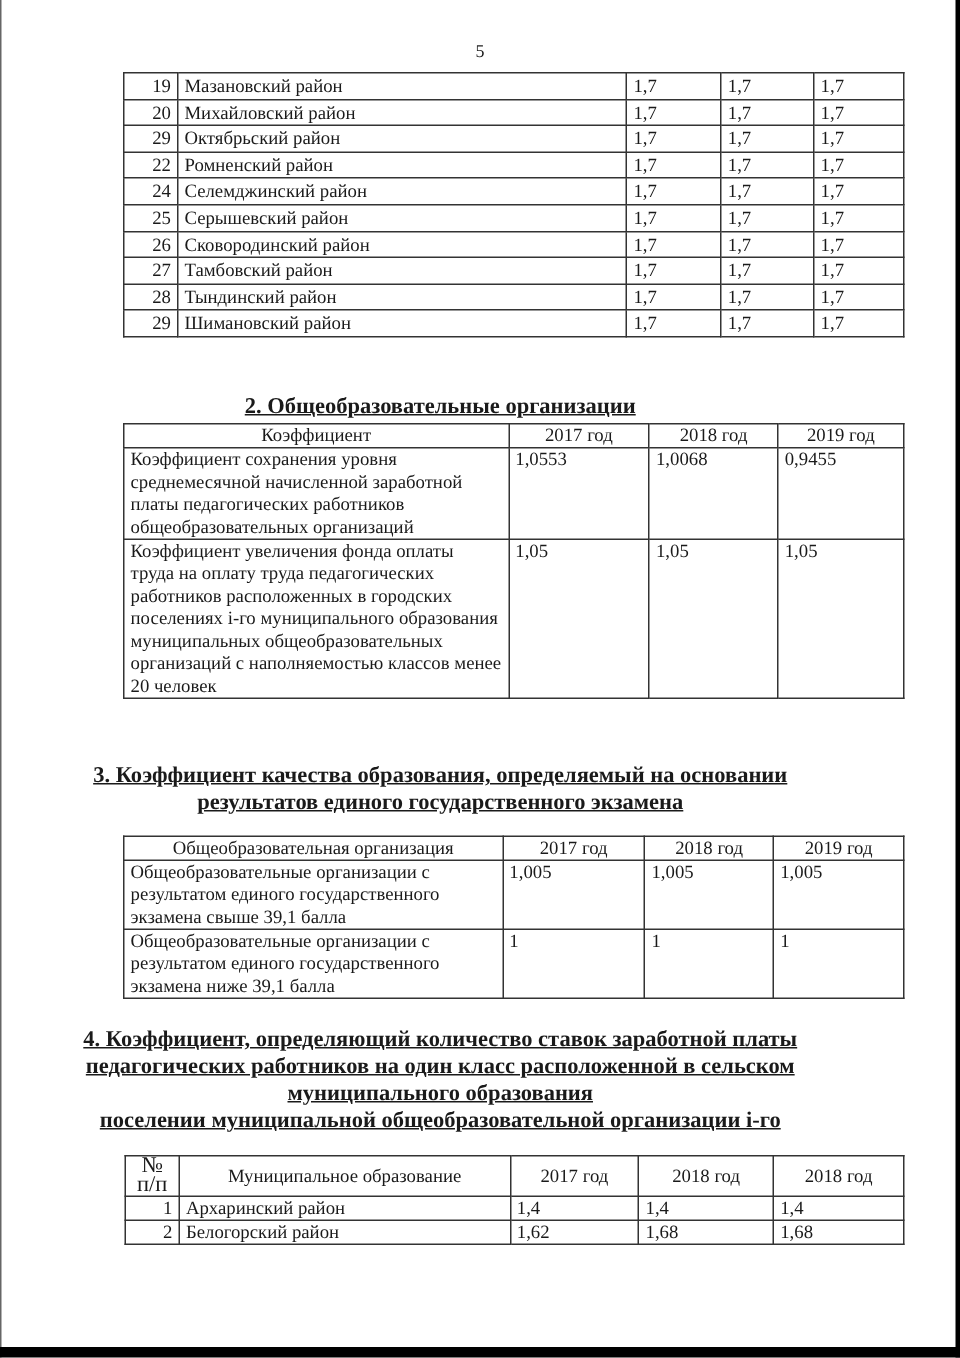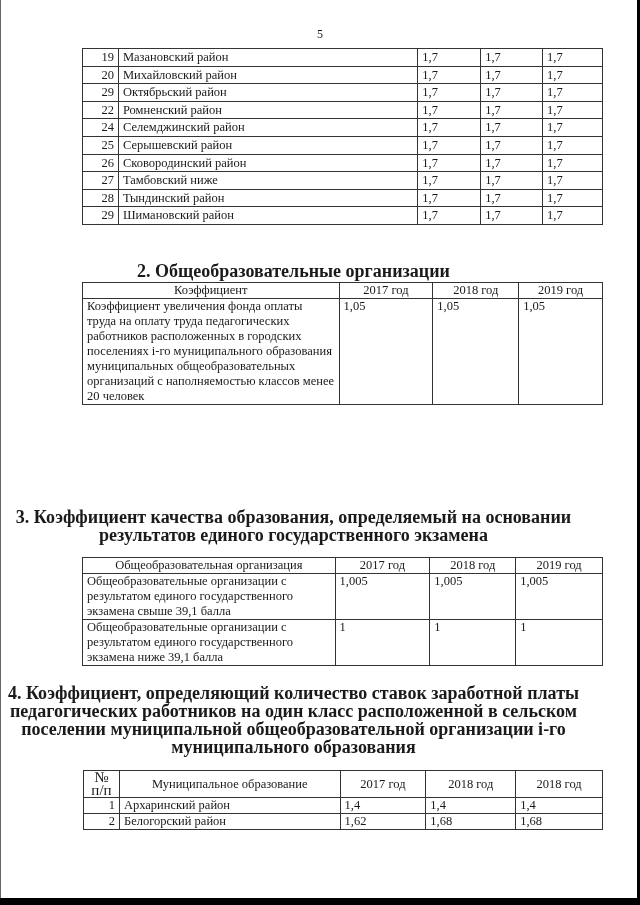--- a/index.html
+++ b/index.html
@@ -9,21 +9,21 @@
     font-family: "Liberation Serif", "DejaVu Serif", serif;
   }
   .edge-right { position: absolute; left: 637px; top: 0; width: 3px; height: 905px; background: #000; }
   .edge-bottom { position: absolute; left: 0; top: 898px; width: 640px; height: 7px; background: #000; }
   .edge-left { position: absolute; left: 0; top: 0; width: 1px; height: 905px; background: #666; }
   .page-num { position: absolute; left: 0; width: 640px; top: 27px; text-align: center; font-size: 12px; }
   table { position: absolute; border-collapse: collapse; font-size: 12.5px; line-height: 15px; }
   td, th { border: 1px solid #333; padding: 0 4px; vertical-align: top; font-weight: normal; text-align: left; }
   th { text-align: center; }
   td.num { text-align: right; }
-  .h2 { position: absolute; left: 0; width: 587px; text-align: center; font-weight: bold; font-size: 18px; line-height: 18px; }
+  .h2 { position: absolute; left: 0; width: 587px; text-align: center; font-weight: bold; font-size: 15px; line-height: 18px; text-decoration: underline; }
   #t1 { left: 82px; top: 48px; width: 521px; }
   #t1 td { height: 16.6px; line-height: 16px; padding-top: 0; }
   #t2 { left: 82px; top: 282px; width: 521px; }
   #t3 { left: 82px; top: 557px; width: 521px; }
   #t4 { left: 83px; top: 770px; width: 520px; }
   #t4 th { vertical-align: middle; }
   #t4 td { line-height: 15px; }
 </style>
 </head>
 <body>
@@ -87,21 +87,21 @@
       </tr>
       <tr>
         <td class="num">26</td>
         <td>Сковородинский район</td>
         <td>1,7</td>
         <td>1,7</td>
         <td>1,7</td>
       </tr>
       <tr>
         <td class="num">27</td>
-        <td>Тамбовский ниже</td>
+        <td>Тамбовский район</td>
         <td>1,7</td>
         <td>1,7</td>
         <td>1,7</td>
       </tr>
       <tr>
         <td class="num">28</td>
         <td>Тындинский район</td>
         <td>1,7</td>
         <td>1,7</td>
         <td>1,7</td>
@@ -126,20 +126,26 @@
     </colgroup>
   <thead>
     <tr>
       <th>Коэффициент</th>
       <th>2017 год</th>
       <th>2018 год</th>
       <th>2019 год</th>
     </tr>
   </thead>
   <tbody>
+    <tr>
+      <td style="height:60px;">Коэффициент сохранения уровня среднемесячной начисленной   заработной платы   педагогических работников общеобразовательных организаций</td>
+      <td>1,0553</td>
+      <td>1,0068</td>
+      <td>0,9455</td>
+    </tr>
     <tr>
       <td style="height:105px;">Коэффициент увеличения фонда оплаты труда на оплату труда педагогических работников расположенных в городских поселениях i-го муниципального образования муниципальных общеобразовательных организаций с наполняемостью классов менее 20 человек</td>
       <td>1,05</td>
       <td>1,05</td>
       <td>1,05</td>
     </tr>
   </tbody>
 </table>
 
 <div class="h2" style="top:508px;">
@@ -173,22 +179,22 @@
       <td>1</td>
       <td>1</td>
       <td>1</td>
     </tr>
   </tbody>
 </table>
 
 <div class="h2" style="top:684px;">
   <div>4. Коэффициент, определяющий количество ставок заработной платы</div>
   <div>педагогических работников на один класс расположенной в сельском</div>
+  <div>муниципального образования</div>
   <div>поселении муниципальной общеобразовательной организации i-го</div>
-  <div>муниципального образования</div>
 </div>
 <table id="t4">
   <colgroup>
       <col style="width:36px">
       <col style="width:221px">
       <col style="width:86px">
       <col style="width:90px">
       <col style="width:87px">
     </colgroup>
   <thead>

